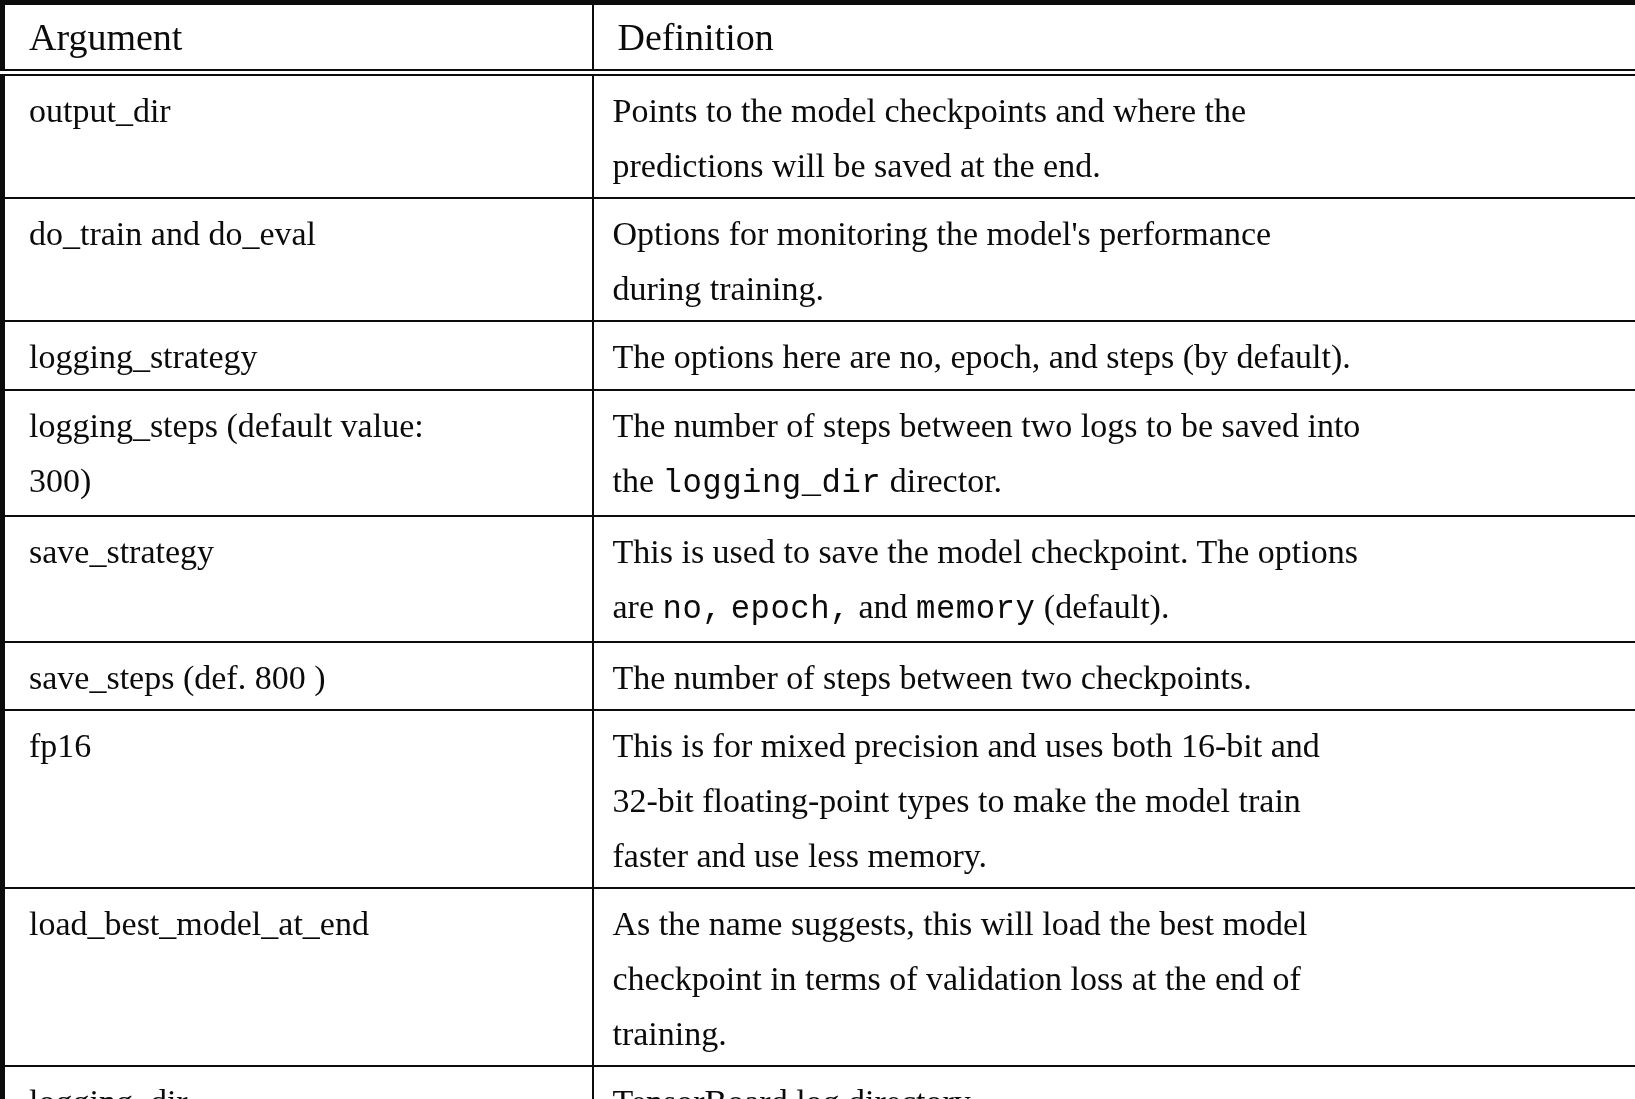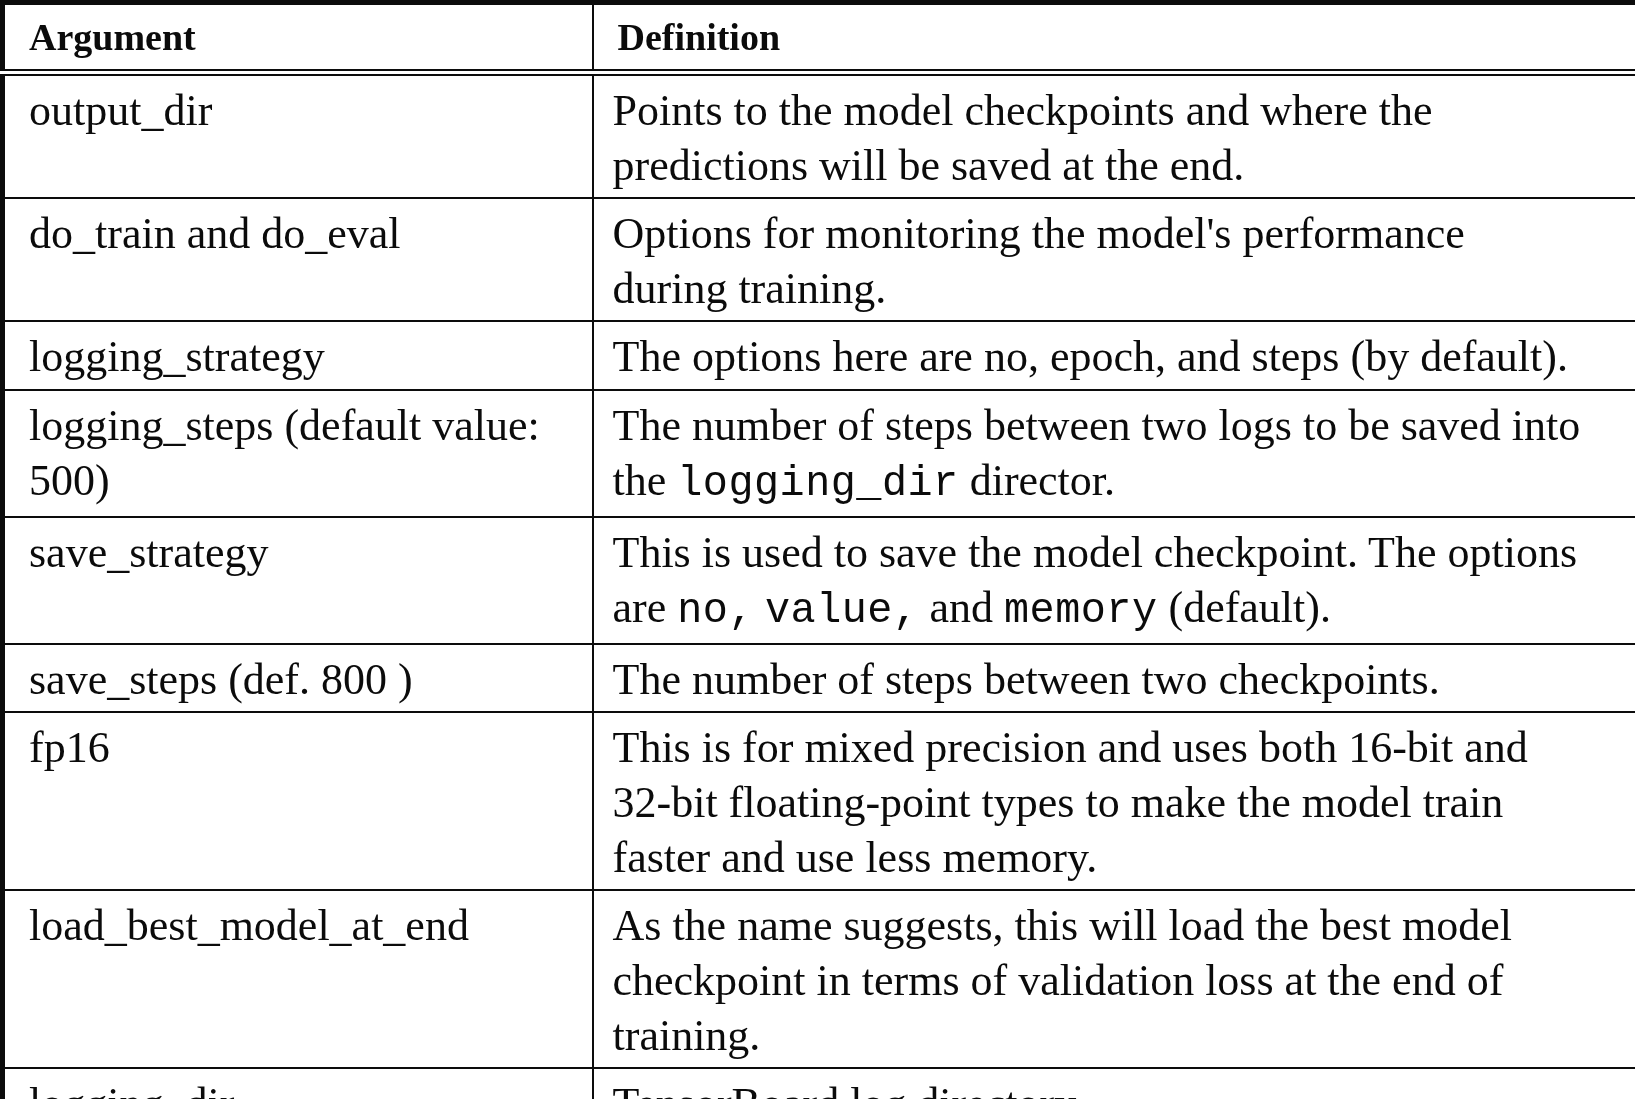--- a/index.html
+++ b/index.html
@@ -26,28 +26,28 @@
   col.col-def { width: 1045px; }
 
   th, td {
     border: 2px solid #0c0c0c;
     vertical-align: top;
     text-align: left;
     box-sizing: border-box;
   }
   thead th {
     font-size: 38px;
-    font-weight: bold;
+    font-weight: normal;
     padding: 8px 10px 6px 24px;
     vertical-align: middle;
     border-bottom: 7px double #0c0c0c;
     line-height: 1.1;
   }
   tbody td {
-    font-size: 44px;
+    font-size: 34px;
     line-height: 55px;
     padding: 7px 4px 4px 24px;
     white-space: pre-line;
   }
   td.def-cell { padding-left: 19px; }
 
   .mono {
     font-family: "Liberation Mono", monospace;
     font-size: 0.95em;
     letter-spacing: 0.5px;
@@ -89,28 +89,28 @@
         <td class="arg-cell">do_train and do_eval</td>
         <td class="def-cell">Options for monitoring the model's performance
 during training.</td>
       </tr>
       <tr>
         <td class="arg-cell">logging_strategy</td>
         <td class="def-cell">The options here are no, epoch, and steps (by default).</td>
       </tr>
       <tr>
         <td class="arg-cell">logging_steps (default value:
-500)</td>
+300)</td>
         <td class="def-cell">The number of steps between two logs to be saved into
 the <span class="mono">logging_dir</span> director.</td>
       </tr>
       <tr>
         <td class="arg-cell">save_strategy</td>
         <td class="def-cell">This is used to save the model checkpoint. The options
-are <span class="mono">no,</span> <span class="mono">value,</span> and <span class="mono">memory</span> (default).</td>
+are <span class="mono">no,</span> <span class="mono">epoch,</span> and <span class="mono">memory</span> (default).</td>
       </tr>
       <tr>
         <td class="arg-cell">save_steps (def. 800 )</td>
         <td class="def-cell">The number of steps between two checkpoints.</td>
       </tr>
       <tr>
         <td class="arg-cell">fp16</td>
         <td class="def-cell">This is for mixed precision and uses both 16-bit and
 32-bit floating-point types to make the model train
 faster and use less memory.</td>

